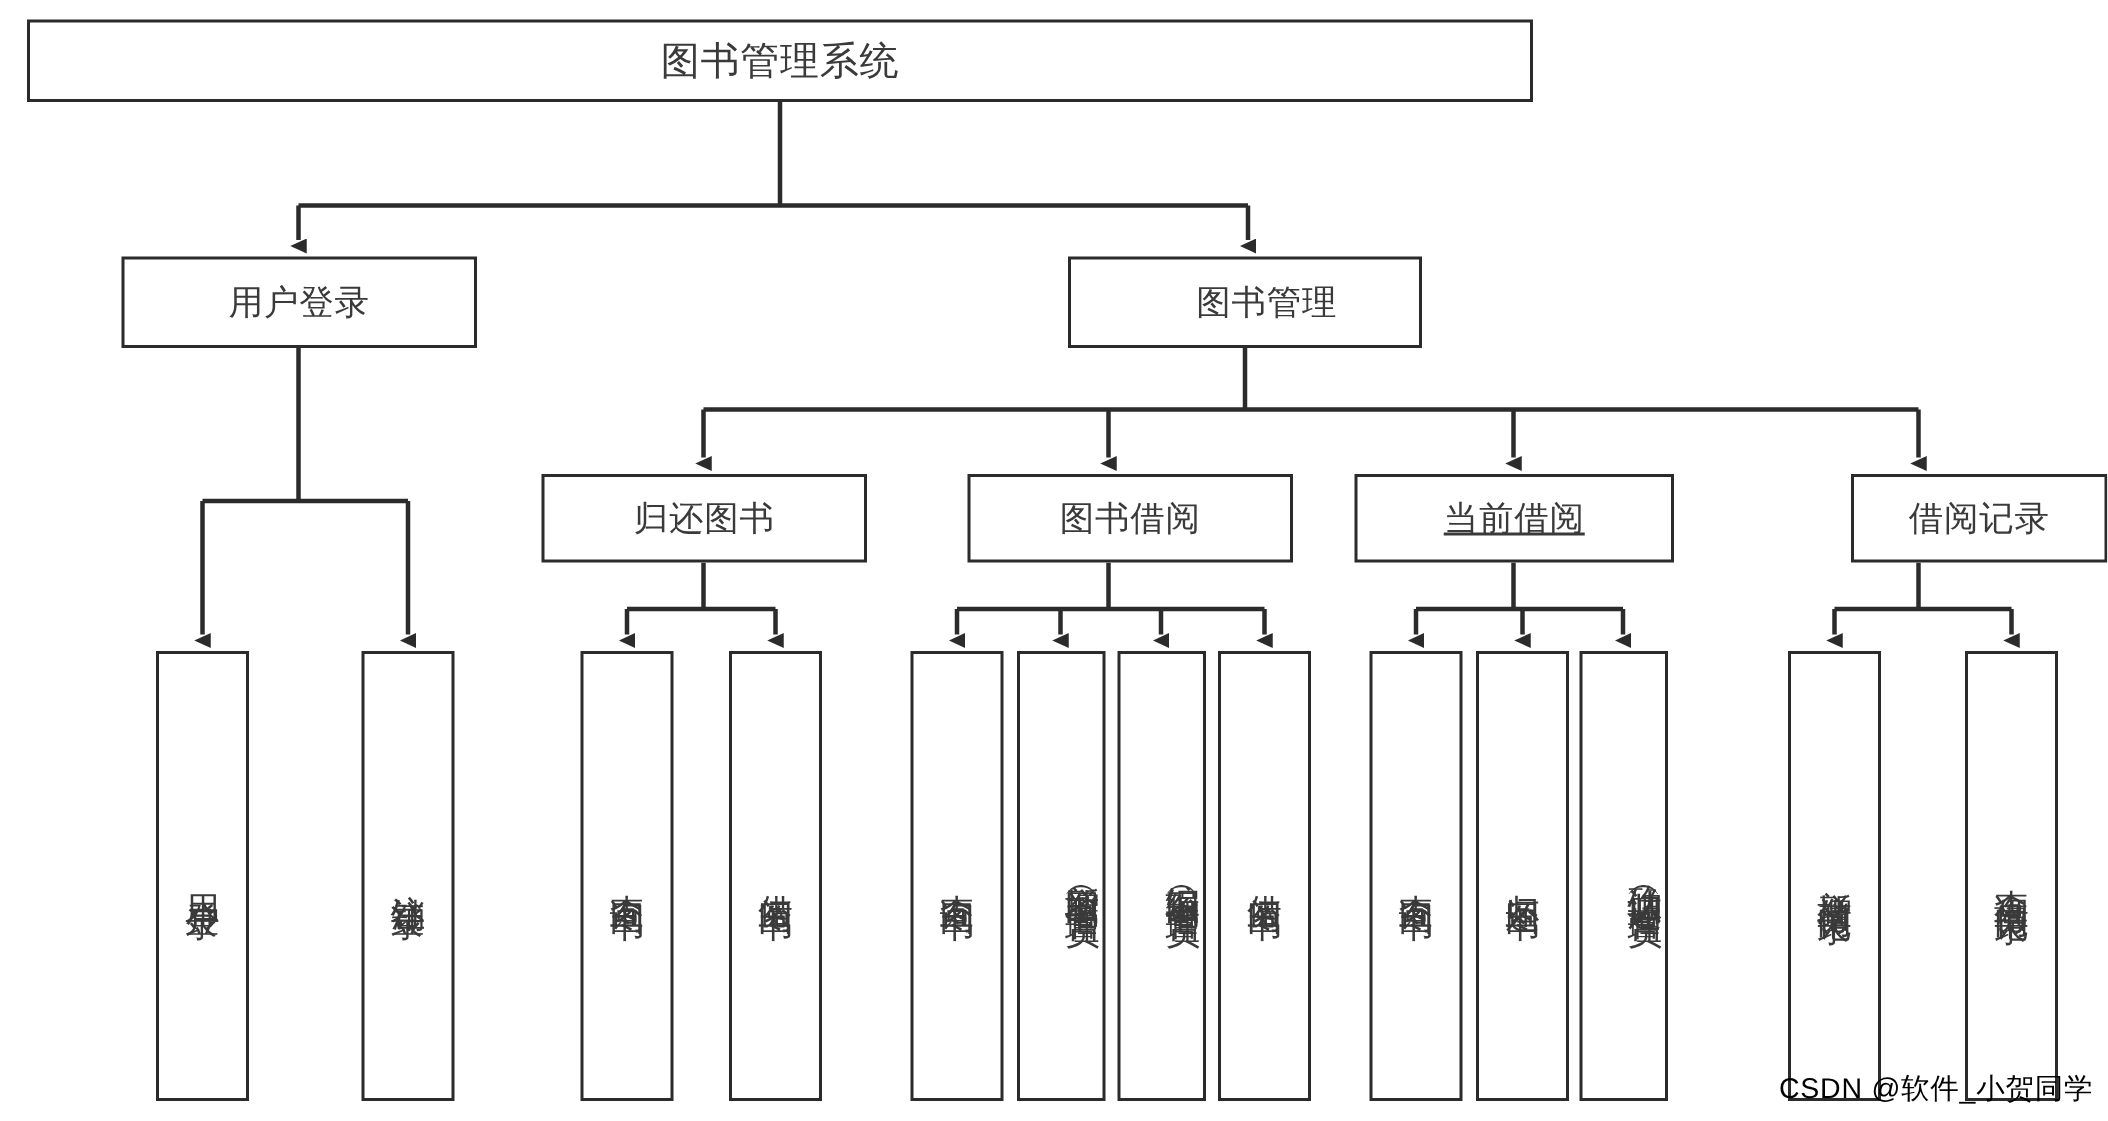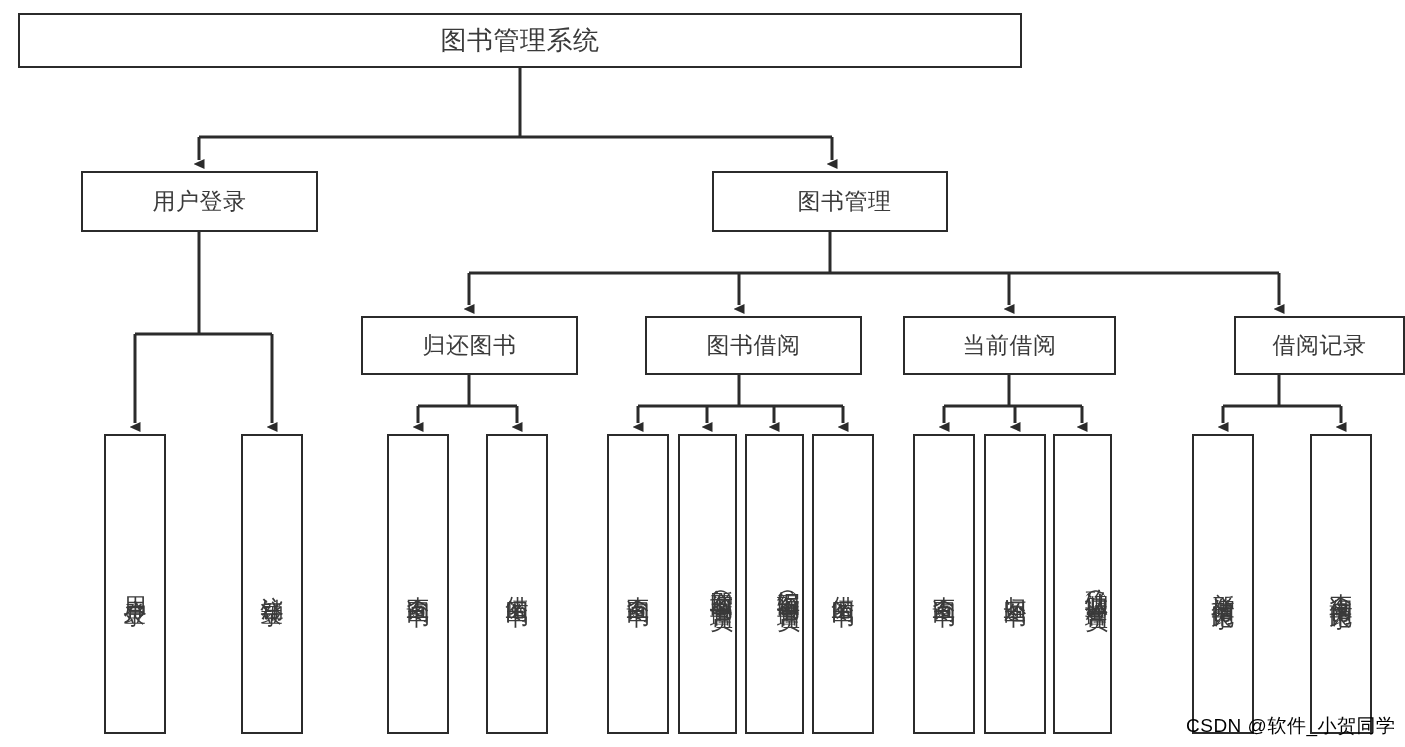--- a/index.html
+++ b/index.html
@@ -135,21 +135,21 @@
   <div class="node horiz" style="left:712px; top:171px; width:236px; height:61px;padding-left:29px;">
     <span>图书管理</span>
   </div>
 
   <div class="node horiz" style="left:361px; top:316px; width:217px; height:59px;">
     <span>归还图书</span>
   </div>
   <div class="node horiz" style="left:631px; top:316px; width:217px; height:59px;margin-left:14px;">
     <span>图书借阅</span>
   </div>
-  <div class="node horiz" style="left:903px; top:316px; width:213px; height:59px;">
+  <div class="node horiz" style="left:903px; top:316px; width:213px; height:59px;text-decoration:underline;">
     <span>当前借阅</span>
   </div>
   <div class="node horiz" style="left:1234px; top:316px; width:171px; height:59px;">
     <span>借阅记录</span>
   </div>
 
   <div class="node vert" style="left:104px; top:434px; width:62px; height:300px;">
     <span class="vtext">用户登录</span>
   </div>
   <div class="node vert" style="left:241px; top:434px; width:62px; height:300px;">

